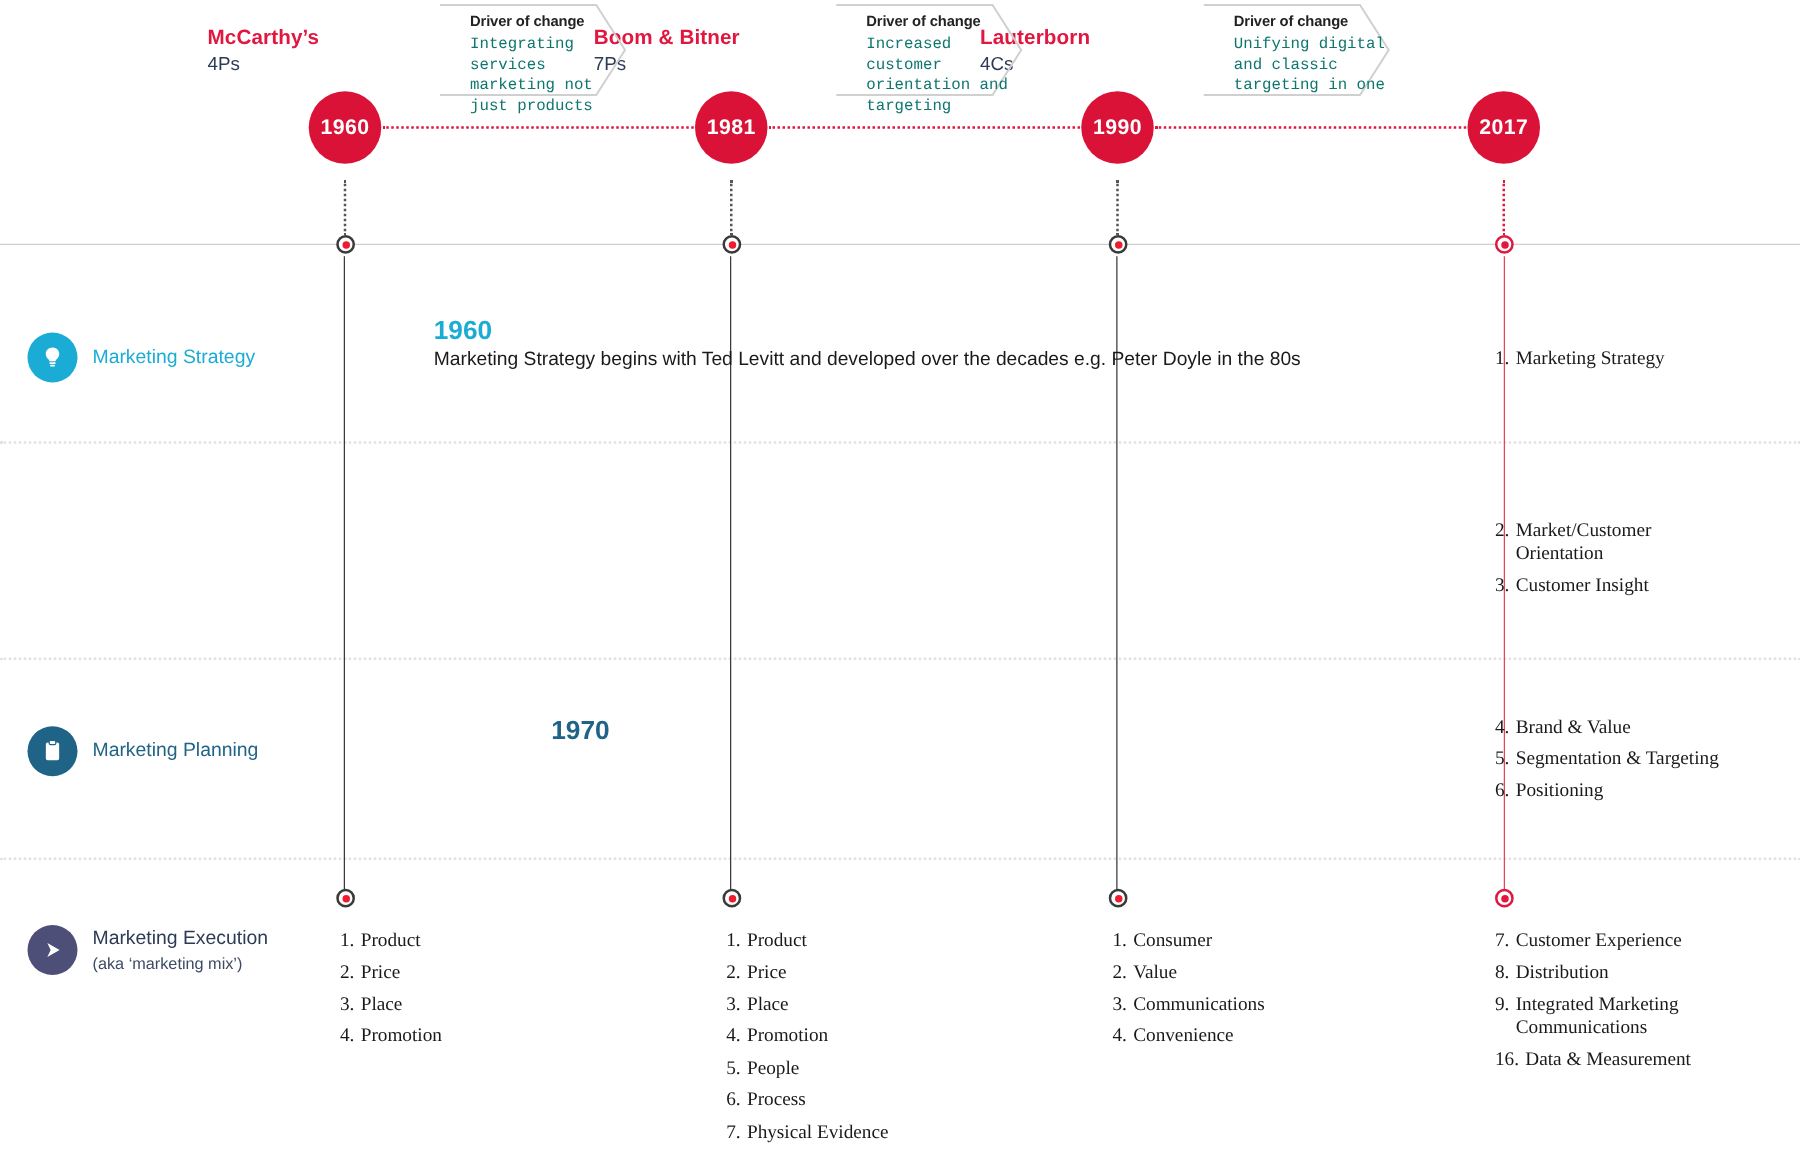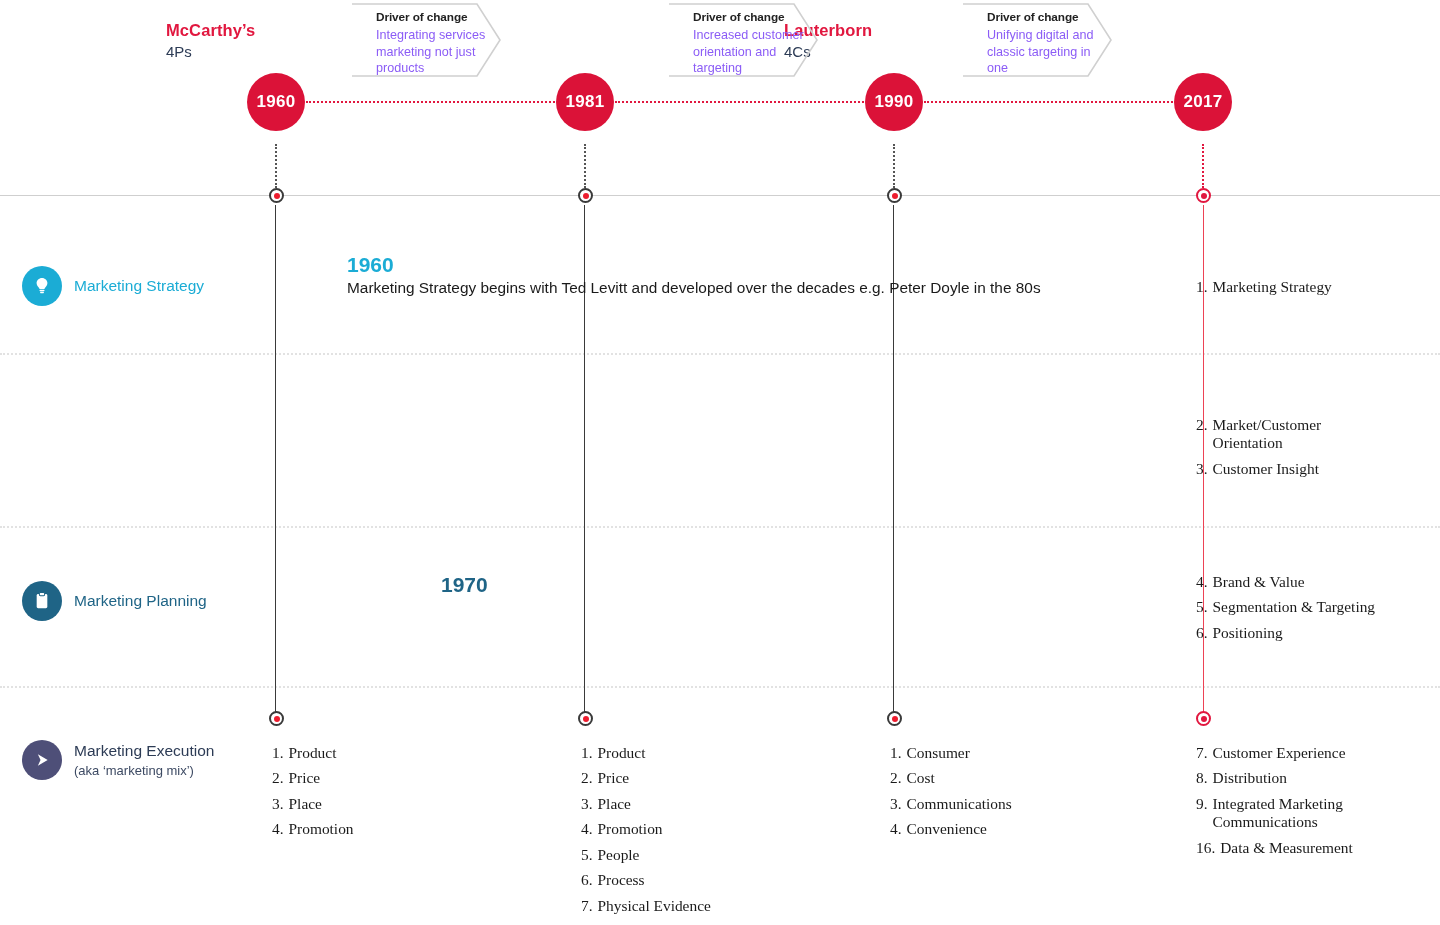--- a/index.html
+++ b/index.html
@@ -49,23 +49,23 @@
   .driver-title{
     display:block;
     font-size:11.8px;
     font-weight:bold;
     color:#222;
     line-height:1.35;
     letter-spacing:-0.1px;
   }
   .driver-body{
     display:block;
-    font-family:Liberation Sans, sans-serif;
+    font-family:Liberation Mono, monospace;
     font-size:12.6px;
-    color:#8b5cf6;
+    color:#0f766e;
     line-height:1.33;
     margin-top:1px;
   }
 
   
   .year-circle{
     position:absolute;
     width:58px;height:58px;border-radius:50%;
     background:#DB1238;
     color:#fff;
@@ -179,20 +179,24 @@
 </head>
 <body>
 
 <div id="canvas">
 
   <div class="era-title" style="left:166px;top:20px;">
     <span class="era-name">McCarthy’s</span>
     <span class="era-sub">4Ps</span>
   </div>
 
+  <div class="era-title" style="left:475px;top:20px;">
+    <span class="era-name">Boom &amp; Bitner</span>
+    <span class="era-sub">7Ps</span>
+  </div>
 
   <div class="era-title" style="left:784px;top:20px;">
     <span class="era-name">Lauterborn</span>
     <span class="era-sub">4Cs</span>
   </div>
 
 
   <div class="driver" style="left:351px;top:3px;">
     <svg class="chev" viewBox="0 0 150 74">
       <path d="M1,1 L126,1 L149,37 L126,73 L1,73" fill="none" stroke="#d0d0d0" stroke-width="1.6"></path>
@@ -423,21 +427,21 @@
     </div>
   </div>
 
   <div class="numlist" style="left:890px;top:744px;width:220px;">
     <div class="li">
       <span class="n">1.</span>
       <span class="t">Consumer</span>
     </div>
     <div class="li">
       <span class="n">2.</span>
-      <span class="t">Cost</span>
+      <span class="t">Value</span>
     </div>
     <div class="li">
       <span class="n">3.</span>
       <span class="t">Communications</span>
     </div>
     <div class="li">
       <span class="n">4.</span>
       <span class="t">Convenience</span>
     </div>
   </div>

